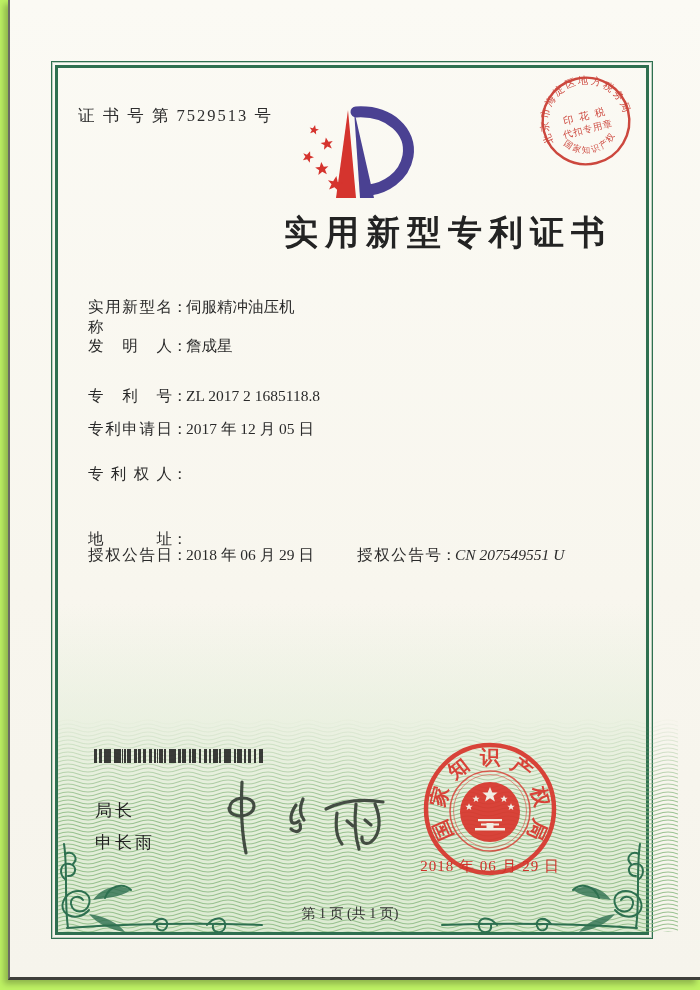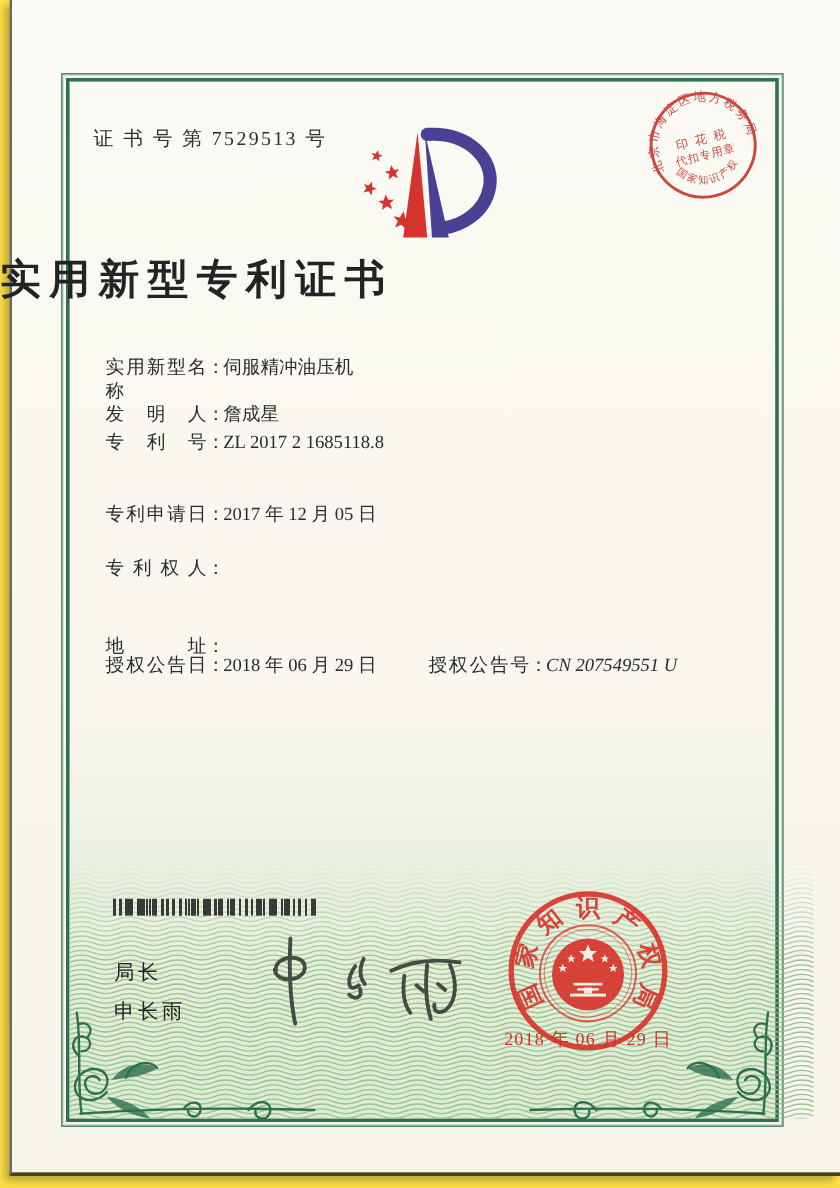--- a/index.html
+++ b/index.html
@@ -1,38 +1,38 @@
 <!DOCTYPE html>
 <html><head>
 <meta charset="utf-8">
 <style>
   html,body{margin:0;padding:0;background:#cfcdc8;}
   .stage{position:relative;width:700px;height:990px;overflow:hidden;
          font-family:"Liberation Serif","DejaVu Serif",serif;color:#2b2b2b;
-         background:#fde047;}
+         background:#bef264;}
   .paper{position:absolute;left:8px;top:0;right:0;bottom:10px;
          background:linear-gradient(180deg,#fbfaf4 0%,#f8f6ee 60%,#f6f4ec 100%);
          border-left:2px solid #6a6a64;border-bottom:3px solid #3f3f3a;
          box-shadow:-4px 4px 6px rgba(0,0,0,.25);}
   
   .frame{position:absolute;left:52px;top:62px;width:598px;height:874px;
          border:1.5px solid #37775250;outline:1px solid #2f7050;outline-offset:0px;}
   .frame-inner{position:absolute;inset:2px;border:3px solid #2f7050;}
   .tint{position:absolute;inset:5px;
         background:linear-gradient(to bottom,rgba(226,238,218,0) 0%,rgba(226,238,218,0) 62%,rgba(224,237,215,.55) 76%,rgba(219,234,209,.95) 100%);}
   .waves{position:absolute;left:5px;right:5px;bottom:5px;height:250px;
          stroke:#8fbc86;fill:none;stroke-width:1.1;}
   .corner{position:absolute;bottom:2px;width:212px;height:97px;}
   .corner-l{left:4px;}
   .corner-r{right:4px;transform:scaleX(-1);}
   
   .cert-number{position:absolute;left:78px;top:105px;font-size:16.5px;letter-spacing:2px;color:#2e2e2e;}
   .logo{position:absolute;left:290px;top:99px;width:140px;height:112px;}
   .tax-stamp{position:absolute;left:537px;top:72px;width:98px;height:98px;transform:rotate(-14deg);opacity:.92;}
-  .title{position:absolute;left:0;top:210px;width:612px;text-align:left;
+  .title{position:absolute;left:0;top:210px;width:612px;text-align:right;
          font-size:34px;font-weight:700;letter-spacing:7px;color:#232323;}
   .row{position:absolute;left:88px;width:530px;display:flex;align-items:flex-start;
        font-size:15.5px;line-height:20px;color:#2a2a2a;}
   .lbl{display:inline-block;width:84px;flex:none;text-align:justify;text-align-last:justify;}
   .cl{flex:none;width:14px;}
   .val{flex:none;max-width:428px;}
   .pair2{position:absolute;left:269px;top:0;display:flex;}
   .pair2 .val{max-width:170px;font-style:italic;}
   .body-text{position:absolute;left:88px;top:581px;width:526px;font-size:15px;
              line-height:19.6px;text-align:justify;color:#333;}
@@ -205,21 +205,21 @@
   <div class="row" style="top:297px">
     <span class="lbl">实用新型名称</span>
       <span class="cl">：</span>
       <span class="val">伺服精冲油压机</span>
   </div>
   <div class="row" style="top:336px">
     <span class="lbl">发明人</span>
       <span class="cl">：</span>
       <span class="val">詹成星</span>
   </div>
-  <div class="row" style="top:359px">
+  <div class="row" style="top:386px">
     <span class="lbl">专利号</span>
       <span class="cl">：</span>
       <span class="val">ZL 2017 2 1685118.8</span>
   </div>
   <div class="row" style="top:419px">
     <span class="lbl">专利申请日</span>
       <span class="cl">：</span>
       <span class="val">2017 年 12 月 05 日</span>
   </div>
   <div class="row" style="top:464px">
@@ -291,13 +291,14 @@
       <text x="19.5" y="57.4" transform="rotate(-76,19.5,57.4)" dominant-baseline="central">家</text>
       <text x="38" y="29" transform="rotate(-38,38,29)" dominant-baseline="central">知</text>
       <text x="70" y="18" dominant-baseline="central">识</text>
       <text x="102" y="29" transform="rotate(38,102,29)" dominant-baseline="central">产</text>
       <text x="120.5" y="57.4" transform="rotate(76,120.5,57.4)" dominant-baseline="central">权</text>
       <text x="117.5" y="91.1" transform="rotate(114,117.5,91.1)" dominant-baseline="central">局</text>
     </g>
   </svg>
   <div class="seal-date">2018 年 06 月 29 日</div>
 
+  <div class="footer">第 1 页 (共 1 页)</div>
 </div>
 
 </body></html>

